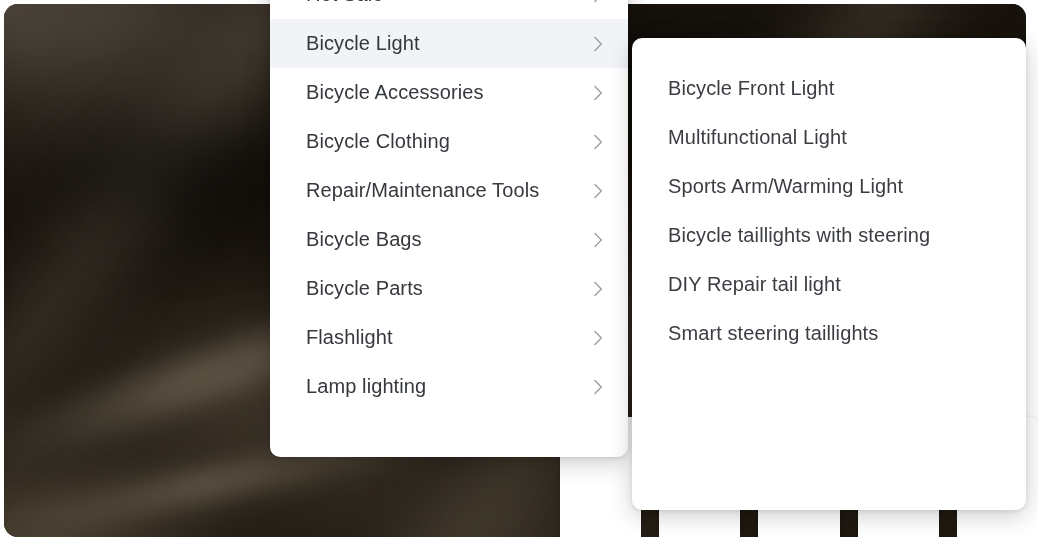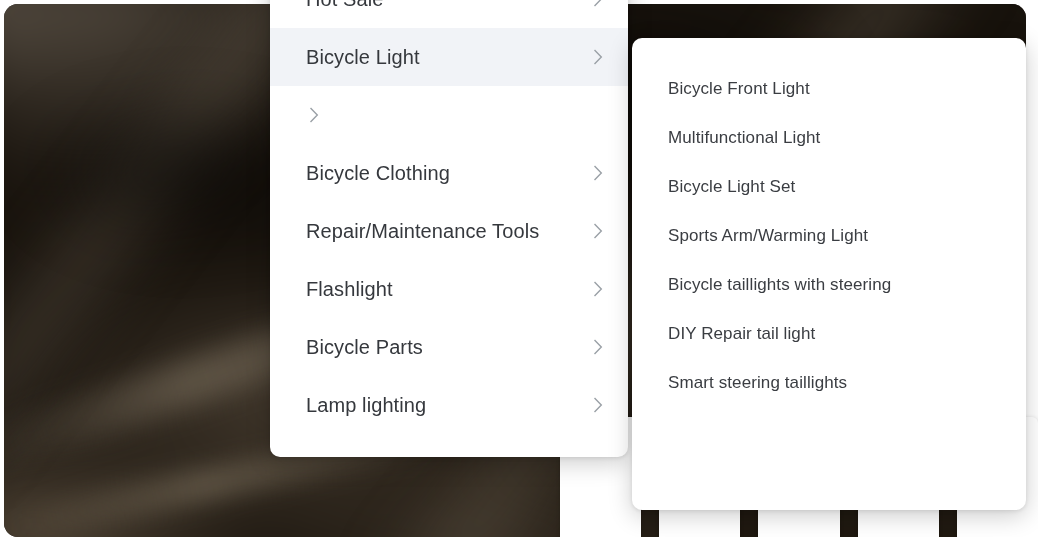--- a/index.html
+++ b/index.html
@@ -124,21 +124,21 @@
   }
   .cat-list {
     list-style: none;
     margin: 0;
     padding: 0;
   }
   .cat-item {
     display: flex;
     align-items: center;
     justify-content: space-between;
-    height: 58px;
+    height: 49px;
     padding: 0 22px 0 36px;
     box-sizing: border-box;
     cursor: pointer;
     gap: 28px;
   }
   .cat-item.active {
     background: #f1f3f7;
   }
   .cat-label {
     font-size: 20px;
@@ -171,21 +171,21 @@
   }
   .sub-item {
     display: flex;
     align-items: center;
     height: 49px;
     padding: 0 24px 0 36px;
     box-sizing: border-box;
     cursor: pointer;
   }
   .sub-label {
-    font-size: 17px;
+    font-size: 20px;
     color: #3a3d42;
     letter-spacing: 0.1px;
     white-space: nowrap;
   }
 </style>
 </head>
 <body>
 
 <div id="screen">
 
@@ -220,20 +220,21 @@
       <li class="cat-item active">
         <span class="cat-label">Bicycle Light</span>
         <span class="chev">
           <svg viewBox="0 0 16 16" width="16" height="16" aria-hidden="true">
               <path d="M5 1.6 L11.3 8 L5 14.4" fill="none" stroke="#9aa0a6" stroke-width="1.4" stroke-linecap="square"></path>
             </svg>
         </span>
       </li>
 
       <li class="cat-item">
+        <span class="cat-label">Bicycle Accessories</span>
         <span class="chev">
           <svg viewBox="0 0 16 16" width="16" height="16" aria-hidden="true">
               <path d="M5 1.6 L11.3 8 L5 14.4" fill="none" stroke="#9aa0a6" stroke-width="1.4" stroke-linecap="square"></path>
             </svg>
         </span>
       </li>
 
       <li class="cat-item">
         <span class="cat-label">Bicycle Clothing</span>
         <span class="chev">
@@ -245,32 +246,40 @@
 
       <li class="cat-item">
         <span class="cat-label">Repair/Maintenance Tools</span>
         <span class="chev">
           <svg viewBox="0 0 16 16" width="16" height="16" aria-hidden="true">
               <path d="M5 1.6 L11.3 8 L5 14.4" fill="none" stroke="#9aa0a6" stroke-width="1.4" stroke-linecap="square"></path>
             </svg>
         </span>
       </li>
 
+      <li class="cat-item">
+        <span class="cat-label">Bicycle Bags</span>
+        <span class="chev">
+          <svg viewBox="0 0 16 16" width="16" height="16" aria-hidden="true">
+              <path d="M5 1.6 L11.3 8 L5 14.4" fill="none" stroke="#9aa0a6" stroke-width="1.4" stroke-linecap="square"></path>
+            </svg>
+        </span>
+      </li>
+
+      <li class="cat-item">
+        <span class="cat-label">Bicycle Parts</span>
+        <span class="chev">
+          <svg viewBox="0 0 16 16" width="16" height="16" aria-hidden="true">
+              <path d="M5 1.6 L11.3 8 L5 14.4" fill="none" stroke="#9aa0a6" stroke-width="1.4" stroke-linecap="square"></path>
+            </svg>
+        </span>
+      </li>
 
       <li class="cat-item">
         <span class="cat-label">Flashlight</span>
-        <span class="chev">
-          <svg viewBox="0 0 16 16" width="16" height="16" aria-hidden="true">
-              <path d="M5 1.6 L11.3 8 L5 14.4" fill="none" stroke="#9aa0a6" stroke-width="1.4" stroke-linecap="square"></path>
-            </svg>
-        </span>
-      </li>
-
-      <li class="cat-item">
-        <span class="cat-label">Bicycle Parts</span>
         <span class="chev">
           <svg viewBox="0 0 16 16" width="16" height="16" aria-hidden="true">
               <path d="M5 1.6 L11.3 8 L5 14.4" fill="none" stroke="#9aa0a6" stroke-width="1.4" stroke-linecap="square"></path>
             </svg>
         </span>
       </li>
 
       <li class="cat-item">
         <span class="cat-label">Lamp lighting</span>
         <span class="chev">
@@ -285,23 +294,20 @@
 
   <nav class="panel" id="subcategory-panel">
     <ul class="sub-list">
       <li class="sub-item">
         <span class="sub-label">Bicycle Front Light</span>
       </li>
       <li class="sub-item">
         <span class="sub-label">Multifunctional Light</span>
       </li>
       <li class="sub-item">
-        <span class="sub-label">Bicycle Light Set</span>
-      </li>
-      <li class="sub-item">
         <span class="sub-label">Sports Arm/Warming Light</span>
       </li>
       <li class="sub-item">
         <span class="sub-label">Bicycle taillights with steering</span>
       </li>
       <li class="sub-item">
         <span class="sub-label">DIY Repair tail light</span>
       </li>
       <li class="sub-item">
         <span class="sub-label">Smart steering taillights</span>

